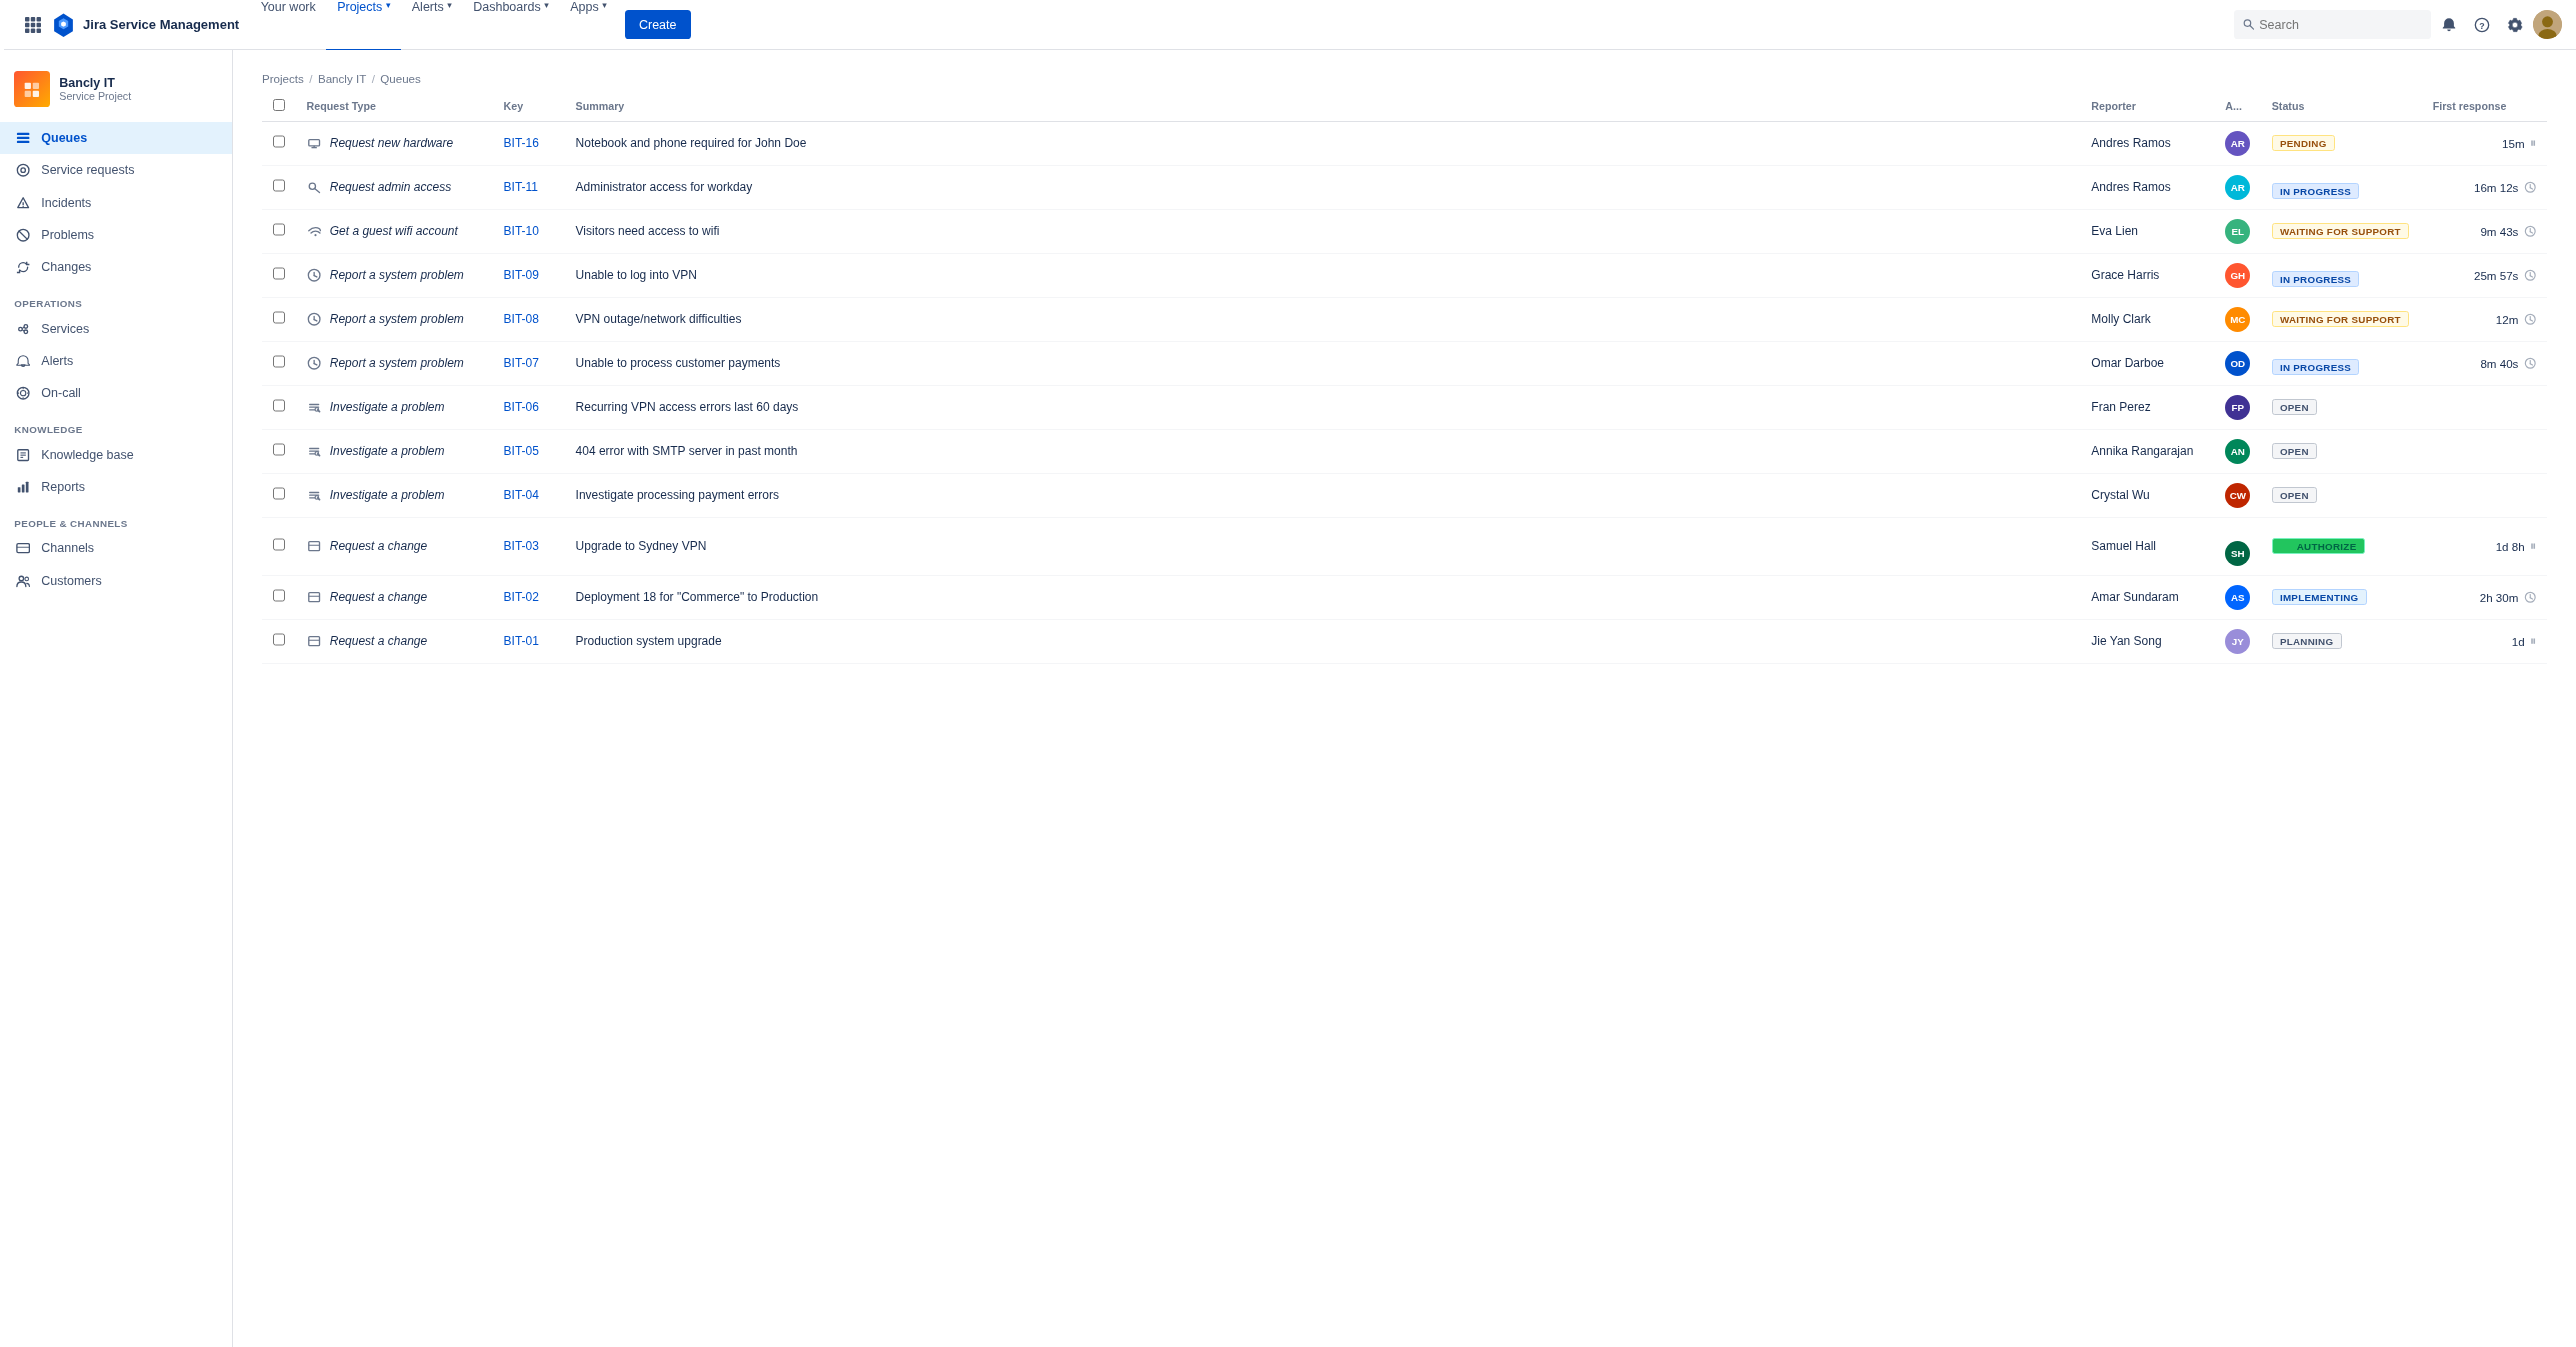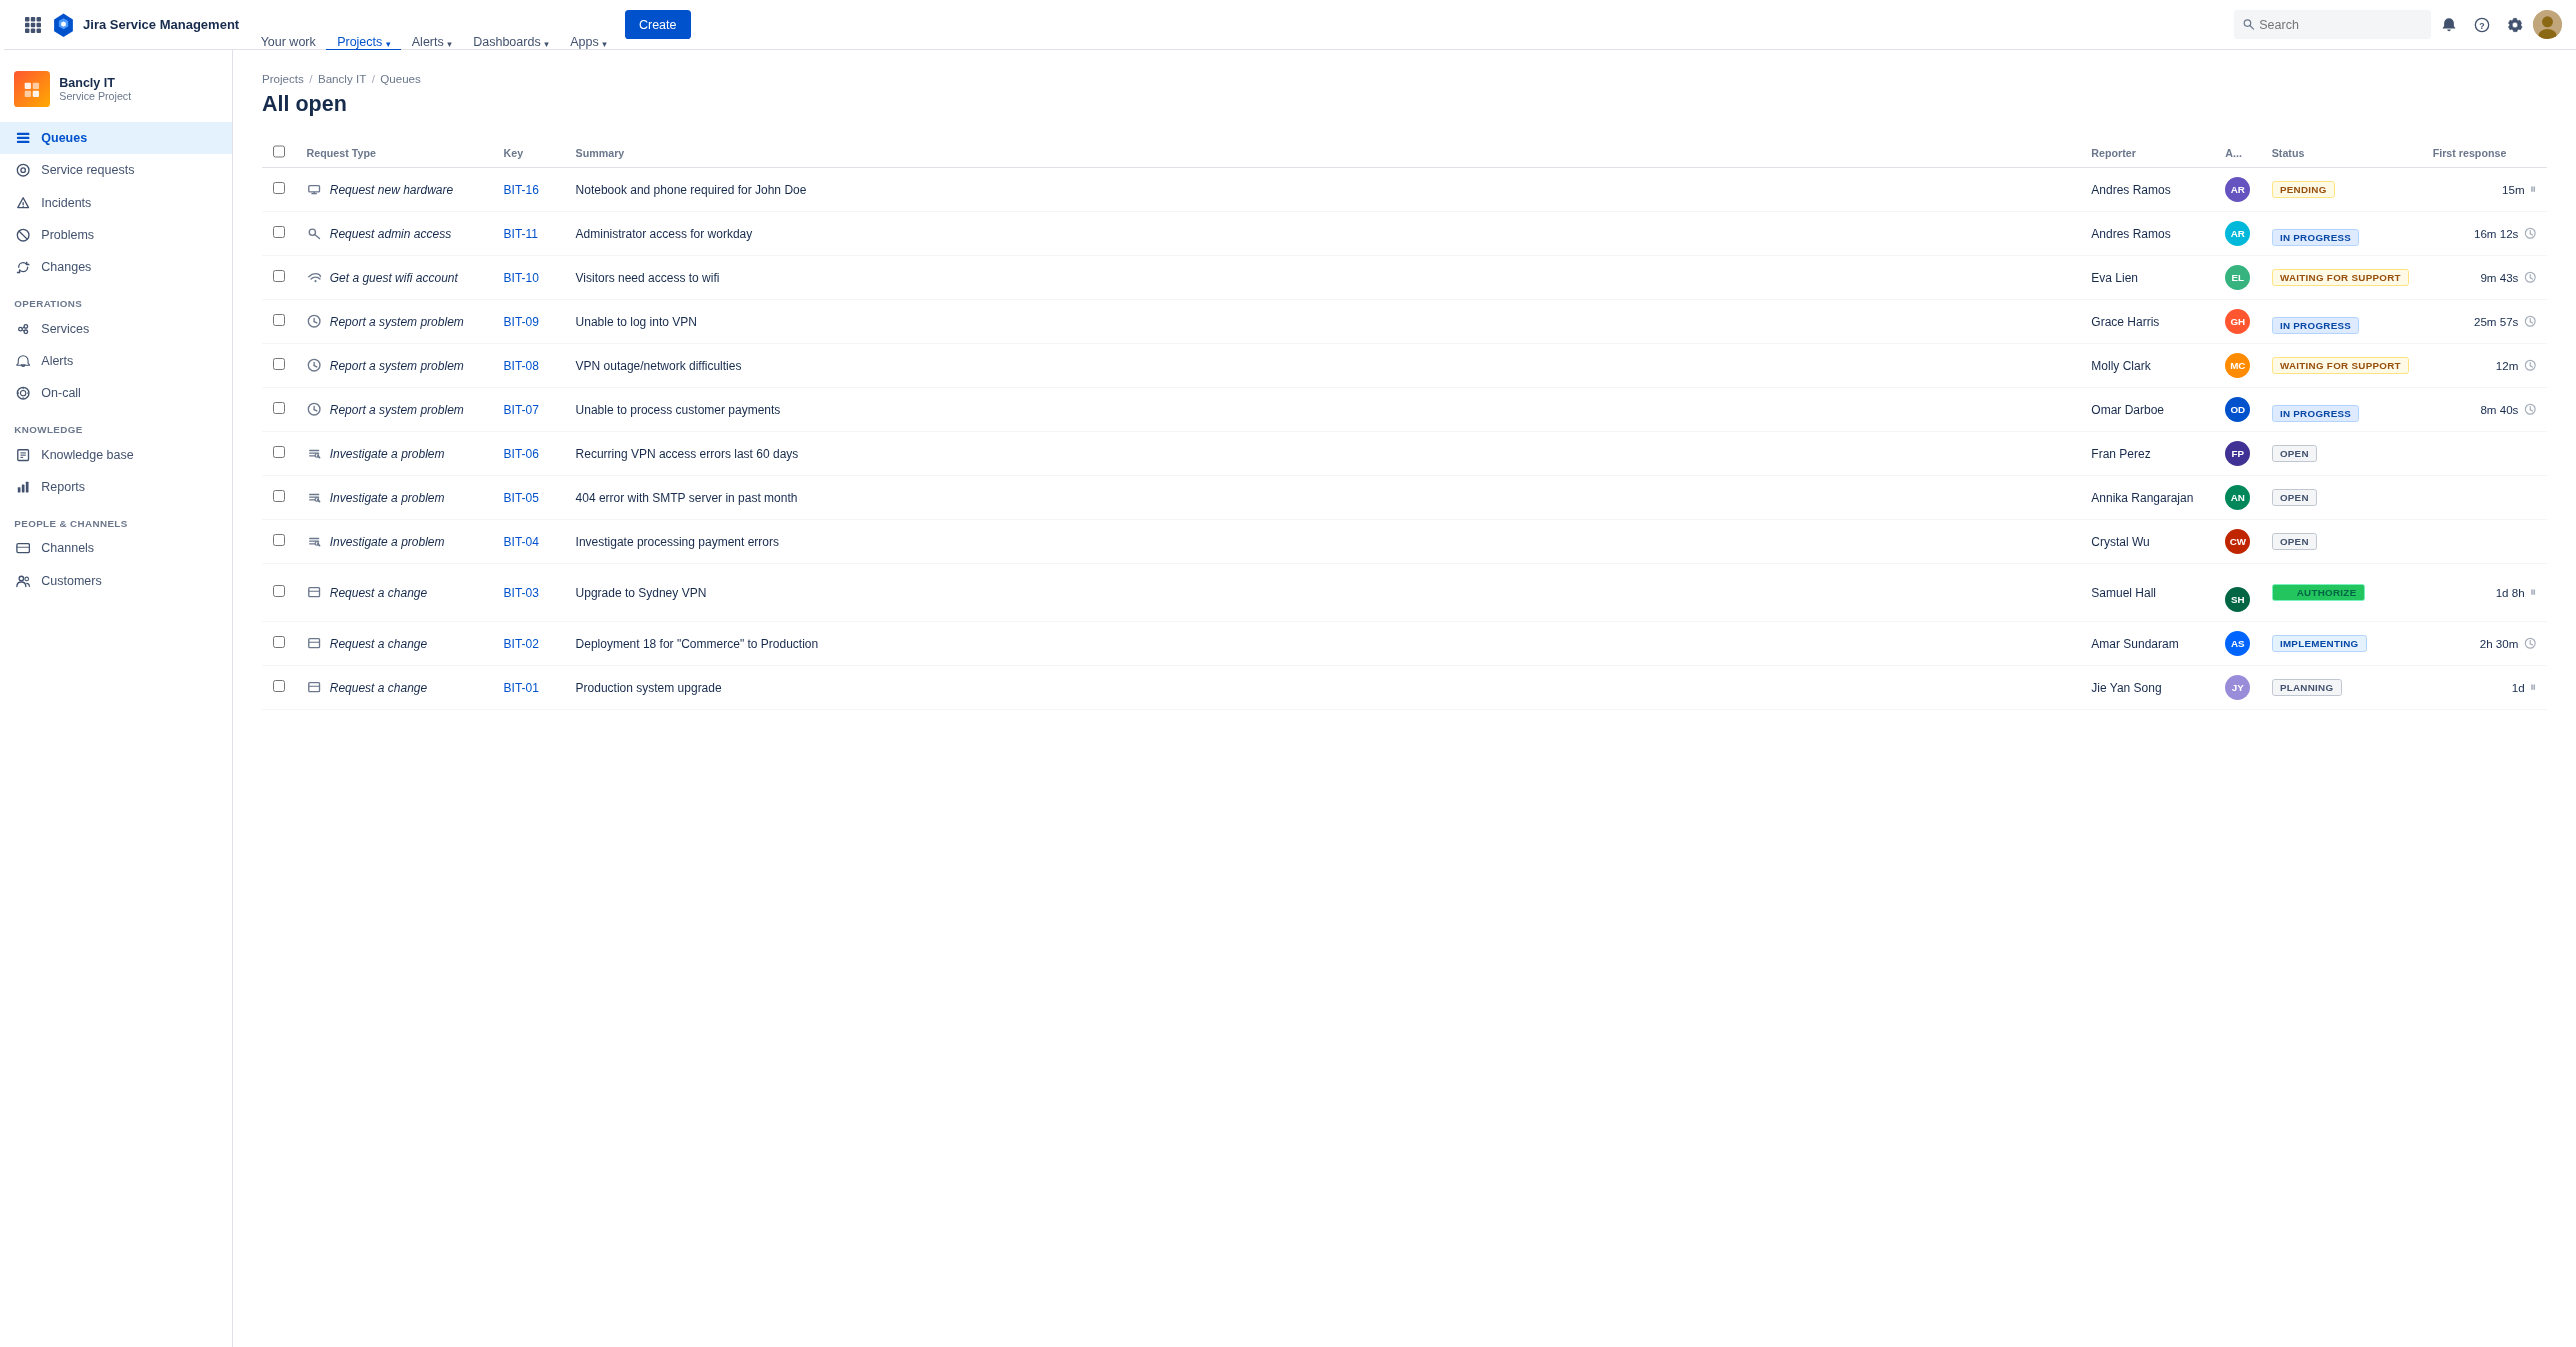--- a/index.html
+++ b/index.html
@@ -9,21 +9,21 @@
     .topnav {
       display: flex; align-items: center; height: 50px;
       background: #fff; border-bottom: 0.9px solid #dfe1e6;
       padding: 0 14.3px; gap: 3.6px; position: fixed; top: 0; left: 4px; right: 0; z-index: 100;
     }
     .topnav-grid-icon { width: 29px; height: 29px; display: flex; align-items: center; justify-content: center; cursor: pointer; color: #42526e; flex-shrink: 0; }
     .topnav-logo { display: flex; align-items: center; gap: 7.2px; margin-right: 7.2px; flex-shrink: 0; }
     .topnav-logo-icon { width: 25px; height: 25px; }
     .topnav-logo-text { font-size: 13px; font-weight: 600; color: #172b4d; white-space: nowrap; }
     .topnav-nav { display: flex; align-items: center; gap: 0; flex: 1; }
-    .nav-item { padding: 0 10.7px; height: 50px; display: flex; align-items: flex-end; cursor: pointer; font-size: 12.5px; color: #42526e; border-bottom: 1.8px solid transparent; white-space: nowrap; }
+    .nav-item { padding: 0 10.7px; height: 50px; display: flex; align-items: flex-start; cursor: pointer; font-size: 12.5px; color: #42526e; border-bottom: 1.8px solid transparent; white-space: nowrap; }
     .nav-item.active { color: #0052cc; border-bottom-color: #0052cc; }
     .nav-item .chevron { font-size: 9px; margin-left: 3.6px; }
     .topnav-create { background: #0052cc; color: #fff; border: none; border-radius: 3.6px; padding: 0 14.3px; height: 29px; font-size: 12.5px; font-weight: 500; cursor: pointer; margin-left: 7.2px; }
     .topnav-right { display: flex; align-items: center; gap: 3.6px; margin-left: auto; }
     .topnav-search { display: flex; align-items: center; background: #f4f5f7; border: 1.8px solid transparent; border-radius: 3.6px; padding: 0 7.2px; height: 29px; gap: 5.4px; width: 197px; }
     .topnav-search input { border: none; background: transparent; outline: none; font-size: 12.5px; color: #172b4d; width: 100%; }
     .topnav-icon-btn { width: 29px; height: 29px; display: flex; align-items: center; justify-content: center; cursor: pointer; border-radius: 50%; color: #42526e; border: none; background: transparent; }
     .topnav-avatar { width: 29px; height: 29px; border-radius: 50%; background: #c1a57b; cursor: pointer; overflow: hidden; display: flex; align-items: center; justify-content: center; }
 
     
@@ -330,21 +330,20 @@
   </aside>
 
   <main class="main-content">
     <div class="breadcrumb">
       <a>Projects</a>
       <span class="breadcrumb-sep">/</span>
       <a>Bancly IT</a>
       <span class="breadcrumb-sep">/</span>
       <a>Queues</a>
     </div>
-    <h1 class="page-title">All open</h1>
 
     <table class="issues-table">
       <thead>
         <tr>
           <th class="col-checkbox">
             <input type="checkbox" style="">
           </th>
           <th class="col-reqtype">Request Type</th>
           <th class="col-key">Key</th>
           <th class="col-summary">Summary</th>

